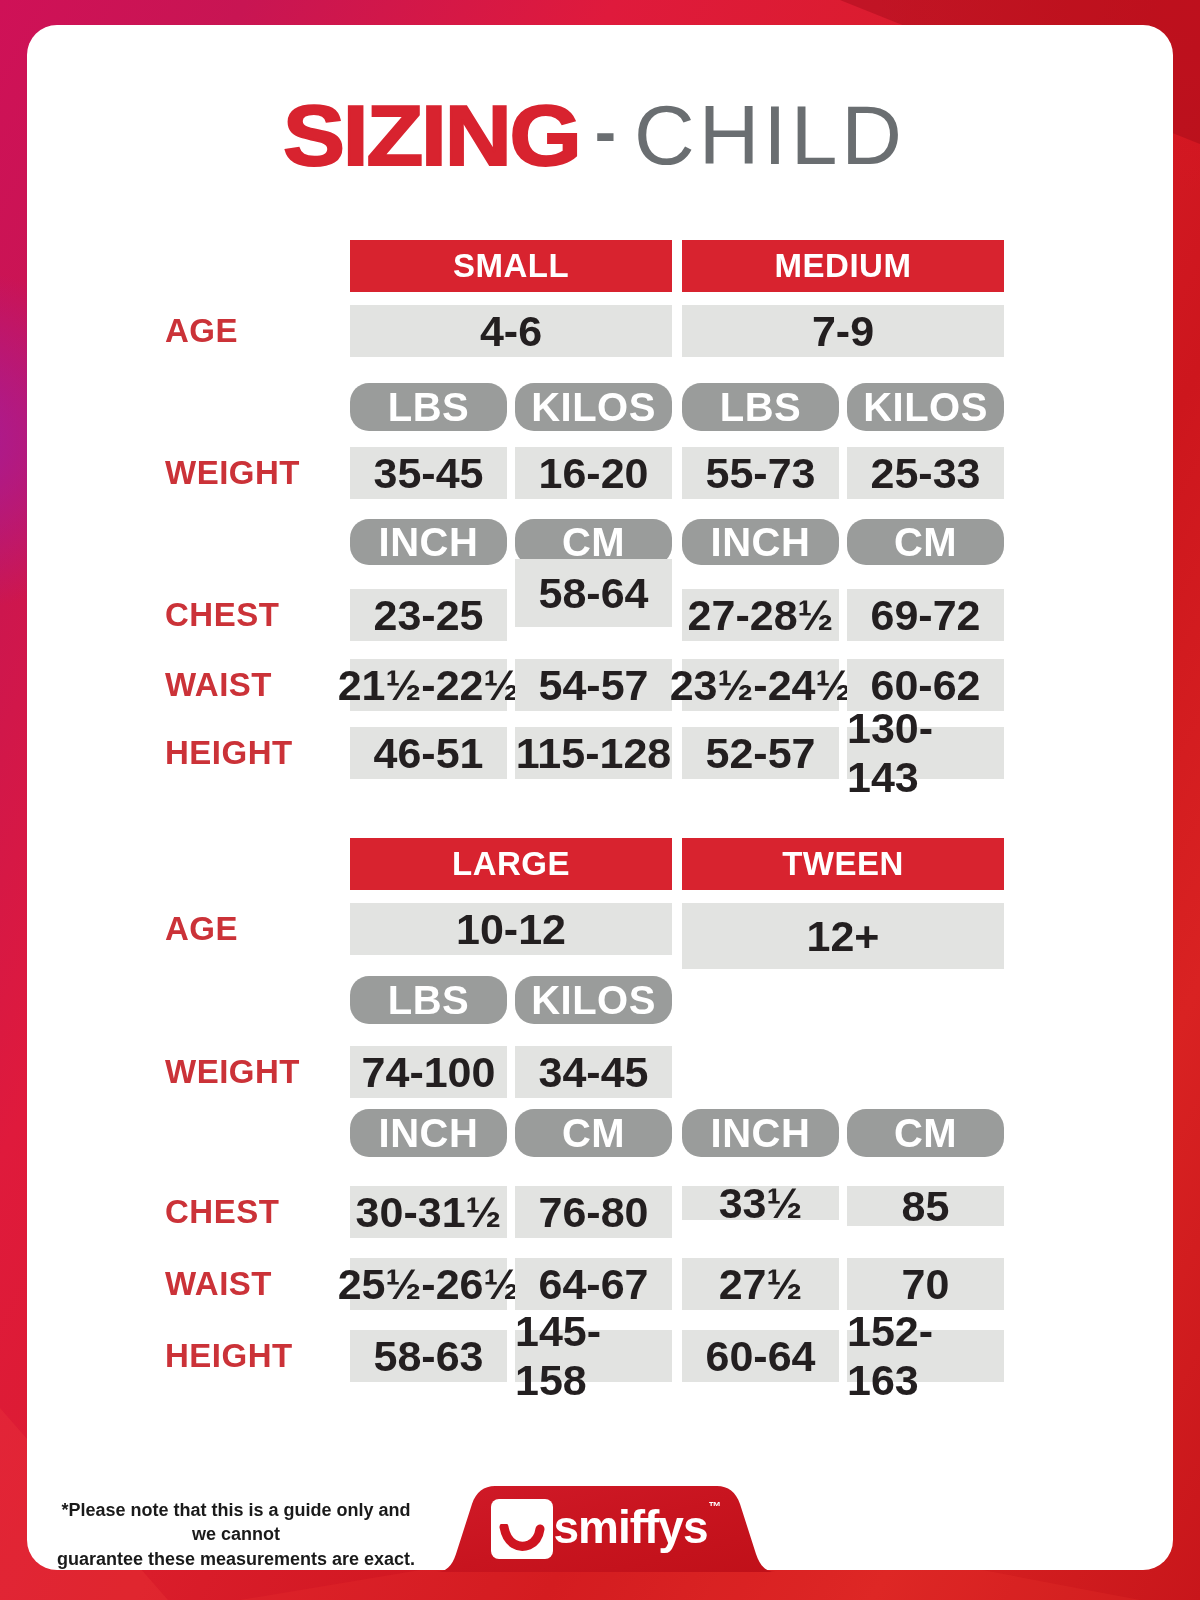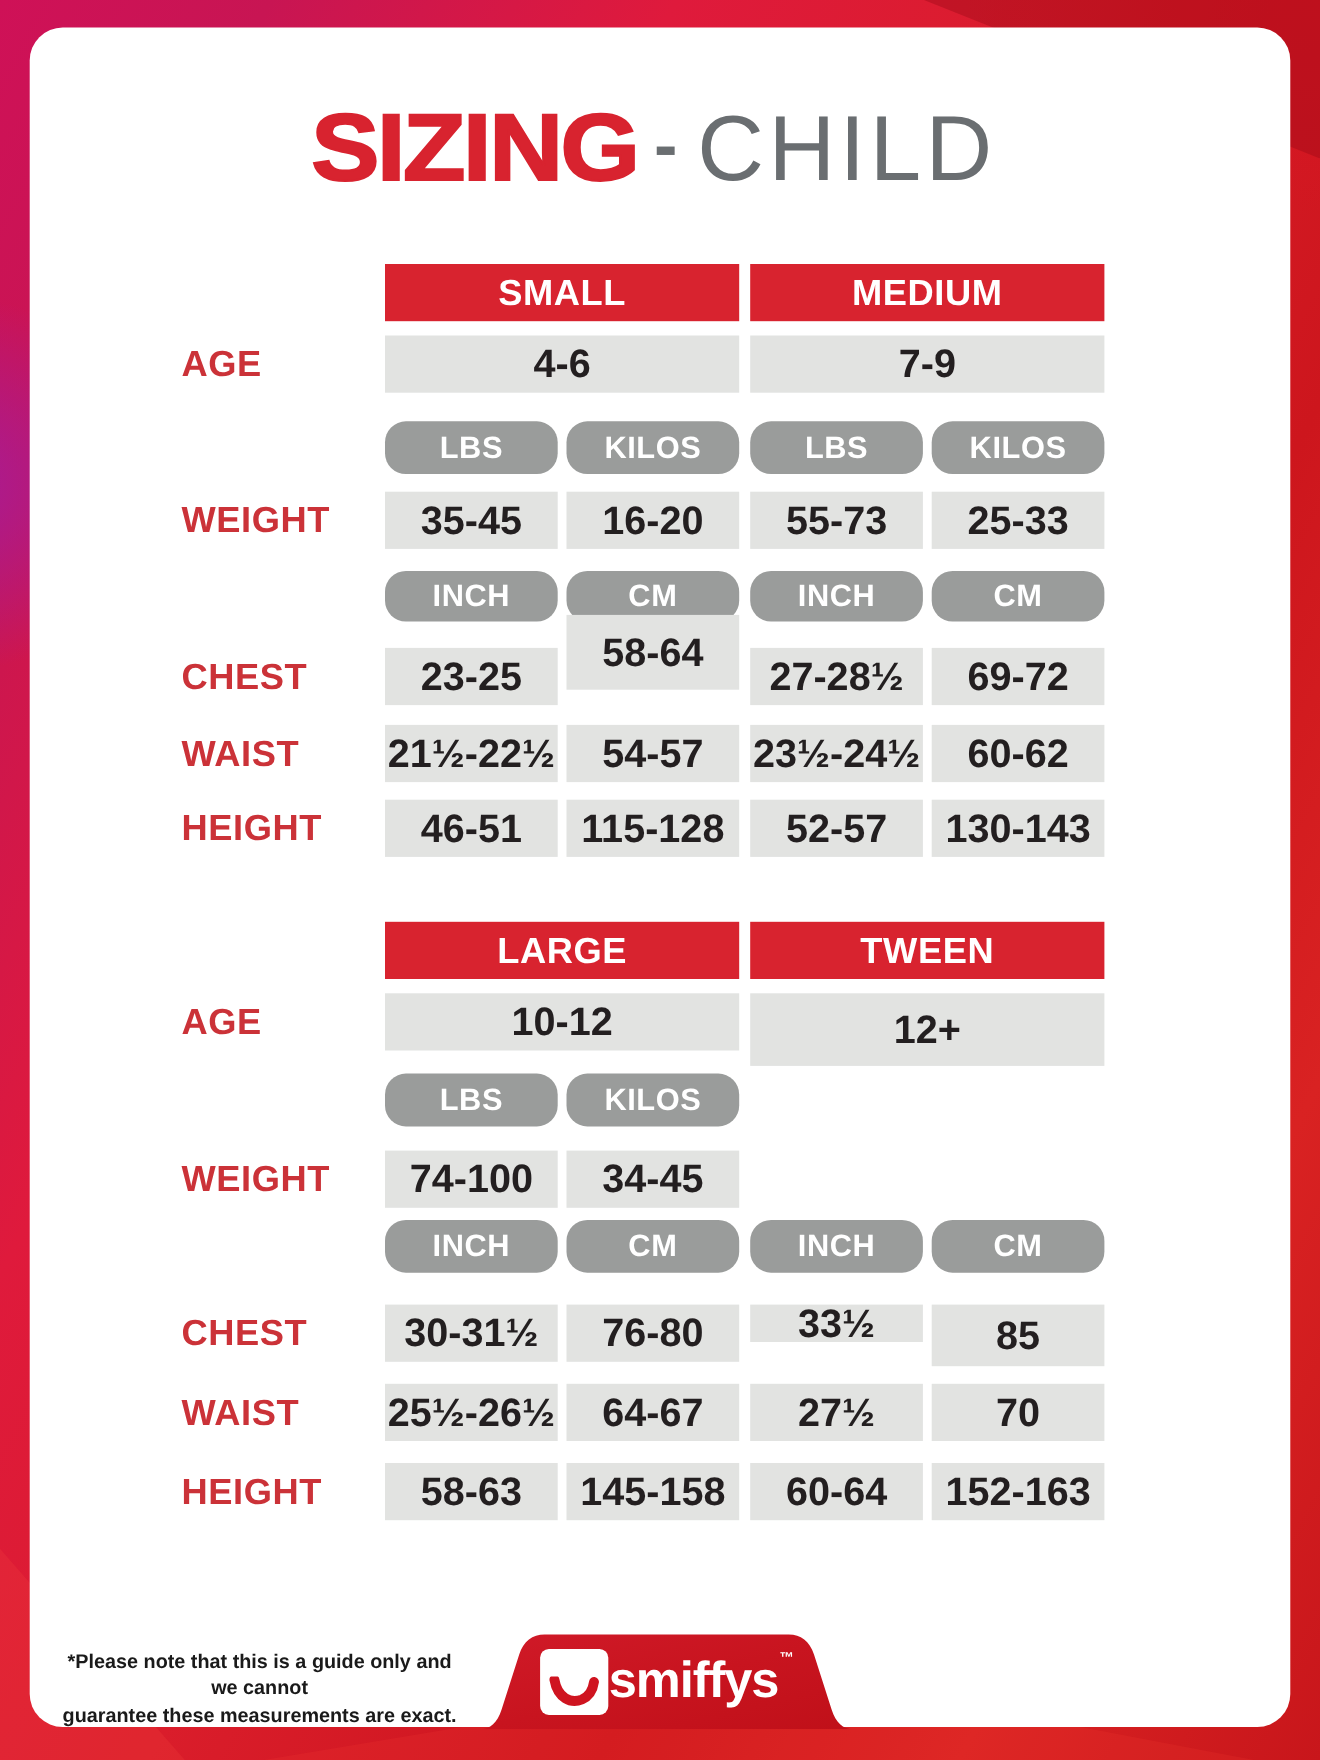--- a/index.html
+++ b/index.html
@@ -21,22 +21,22 @@
   .title{position:absolute;left:0;top:92px;width:1200px;display:flex;justify-content:center;align-items:center;line-height:1;}
   .t-sizing{color:#d8232f;font-weight:bold;font-size:86px;letter-spacing:-2px;transform:scaleX(1.08);transform-origin:center;-webkit-text-stroke:2px #d8232f;}
   .t-sep{color:#6a6e71;font-weight:bold;font-size:64px;margin:0 18px 6px 26px;}
   .t-child{color:#6a6e71;font-weight:400;font-size:84px;letter-spacing:4px;}
 
   
   .cell{position:absolute;display:flex;align-items:center;justify-content:center;box-sizing:border-box;}
   .c1{left:350px;width:157px}.c2{left:515px;width:157px}.c3{left:682px;width:157px}.c4{left:847px;width:157px}
   .g1{left:350px;width:322px}.g2{left:682px;width:322px}
   .red-h{background:#d8232f;color:#ffffff;font-weight:bold;font-size:33px;letter-spacing:.5px;}
-  .unit{background:#9a9c9b;color:#ffffff;font-weight:bold;font-size:28px;letter-spacing:.5px;border-radius:19px;}
-  .val{background:#e2e3e1;color:#231f20;font-weight:bold;font-size:36px;}
+  .unit{background:#9a9c9b;color:#ffffff;font-weight:bold;font-size:40px;letter-spacing:.5px;border-radius:19px;}
+  .val{background:#e2e3e1;color:#231f20;font-weight:bold;font-size:43px;}
   .rowlabel{position:absolute;left:165px;display:flex;align-items:center;color:#cb3238;font-weight:bold;font-size:33px;letter-spacing:.5px;}
 
   
   .disclaimer{position:absolute;left:52px;top:1498px;width:368px;text-align:center;color:#1a1a1a;font-weight:bold;font-size:18px;line-height:1.35;}
   .logo-tab{position:absolute;left:436px;top:1480px;width:340px;height:92px;}
   .tab-shape{position:absolute;left:0;top:0;width:340px;height:92px;}
   .logo-content{position:absolute;left:0;top:6px;width:340px;height:86px;display:flex;align-items:center;justify-content:center;gap:0;}
   .smile-box{width:62px;height:60px;background:#ffffff;border-radius:8px;display:flex;align-items:flex-end;justify-content:center;padding-bottom:7px;box-sizing:border-box;}
   .logo-word{color:#ffffff;font-weight:bold;font-size:46px;letter-spacing:-1px;line-height:1;position:relative;top:-2px;}
   .logo-word sup{font-size:13px;font-weight:bold;letter-spacing:0;position:relative;top:-16px;left:1px;}
@@ -114,21 +114,21 @@
 
   <div class="cell c1 unit" style="top:1109px;height:48px">INCH</div>
   <div class="cell c2 unit" style="top:1109px;height:48px">CM</div>
   <div class="cell c3 unit" style="top:1109px;height:48px">INCH</div>
   <div class="cell c4 unit" style="top:1109px;height:48px">CM</div>
 
   <div class="rowlabel" style="top:1186px;height:52px">CHEST</div>
   <div class="cell c1 val" style="top:1186px;height:52px">30-31½</div>
   <div class="cell c2 val" style="top:1186px;height:52px">76-80</div>
   <div class="cell c3 val" style="top:1186px;height:34px">33½</div>
-  <div class="cell c4 val" style="top:1186px;height:56px">85</div>
+  <div class="cell c4 val" style="top:1186px;height:40px">85</div>
 
   <div class="rowlabel" style="top:1258px;height:52px">WAIST</div>
   <div class="cell c1 val" style="top:1258px;height:52px">25½-26½</div>
   <div class="cell c2 val" style="top:1258px;height:52px">64-67</div>
   <div class="cell c3 val" style="top:1258px;height:52px">27½</div>
   <div class="cell c4 val" style="top:1258px;height:52px">70</div>
 
   <div class="rowlabel" style="top:1330px;height:52px">HEIGHT</div>
   <div class="cell c1 val" style="top:1330px;height:52px">58-63</div>
   <div class="cell c2 val" style="top:1330px;height:52px">145-158</div>

